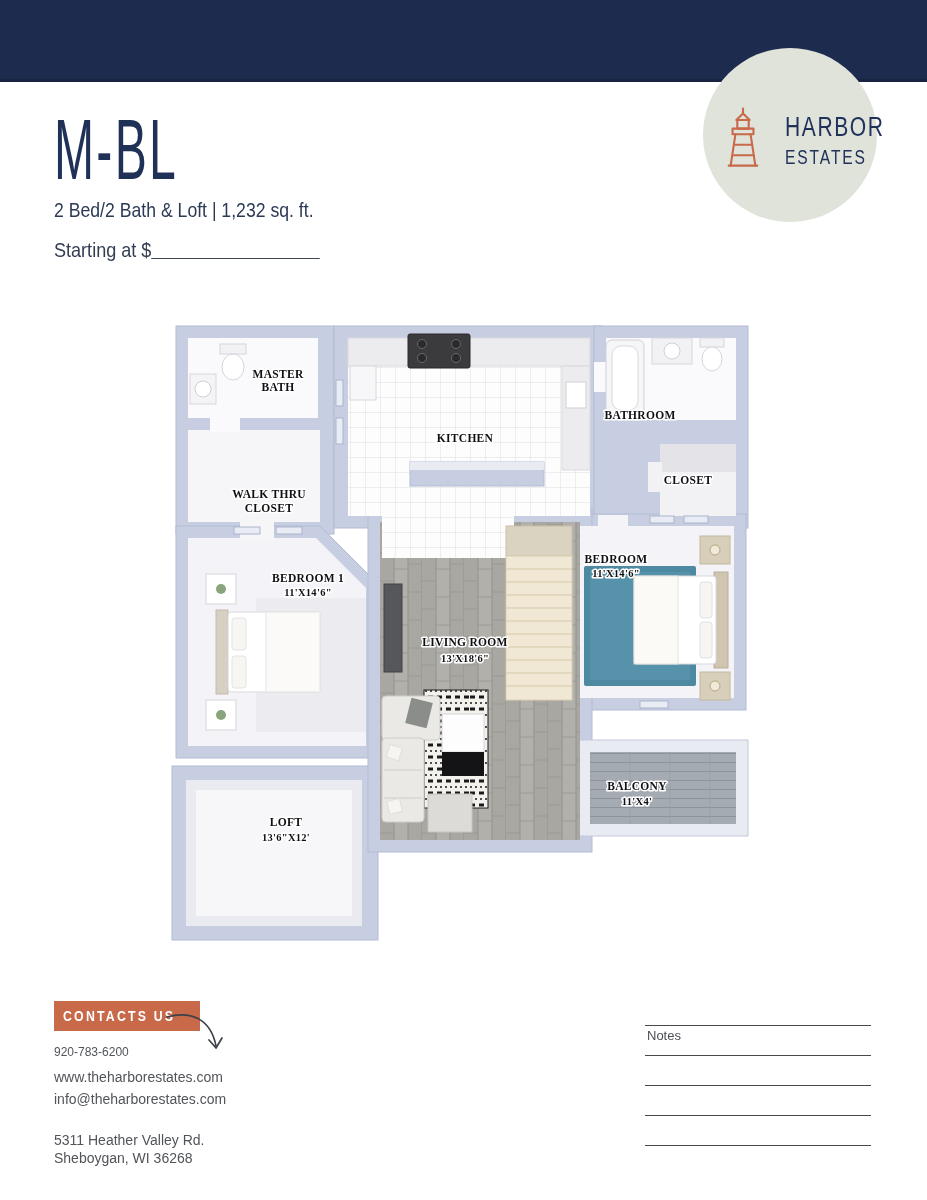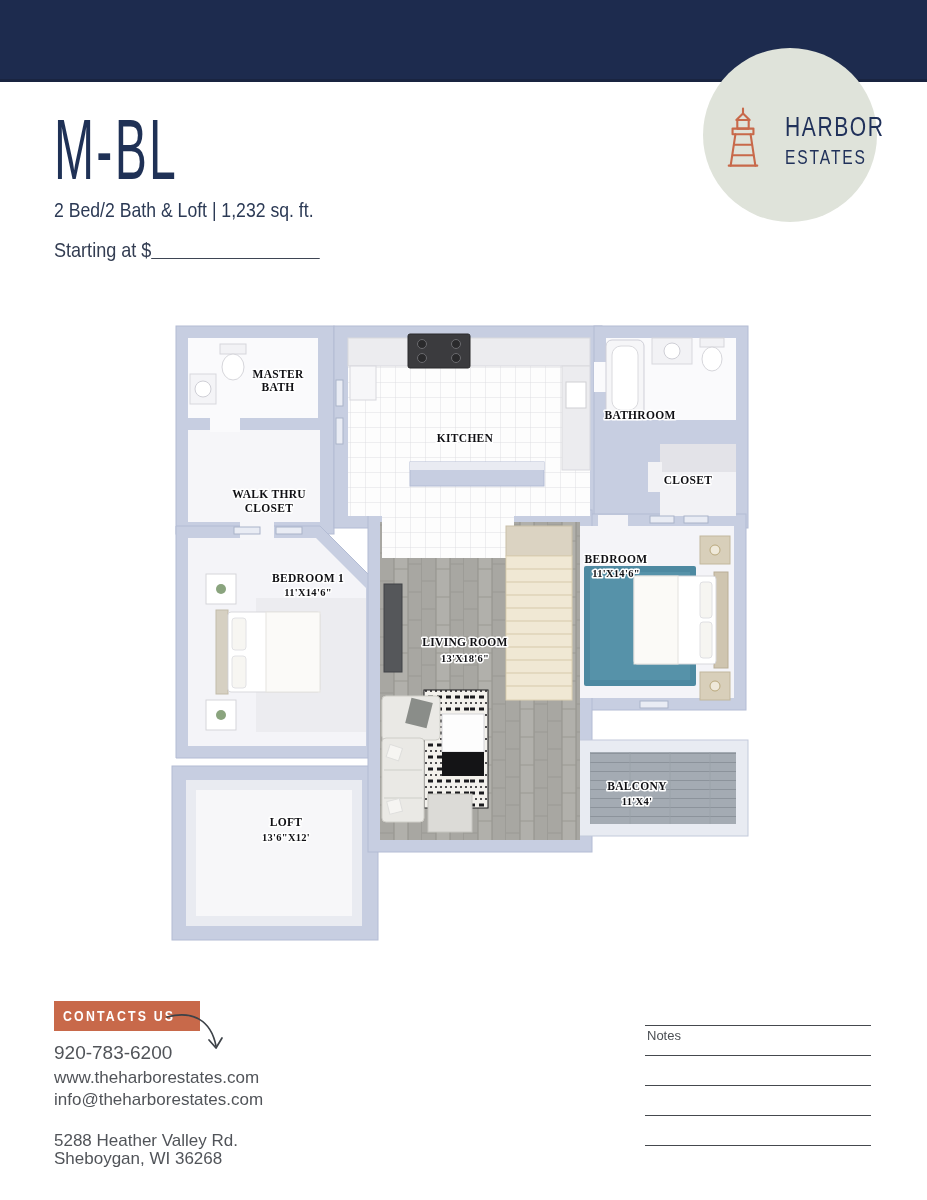--- a/index.html
+++ b/index.html
@@ -21,22 +21,22 @@
 
   .floorplan { position:absolute; left:170px; top:322px; }
   .room-label { font-family:"Liberation Serif", serif; font-weight:bold; font-size:11.5px; fill:#101014; text-anchor:middle; stroke:#ffffff; stroke-width:3px; paint-order:stroke; stroke-linejoin:round; letter-spacing:0.3px; }
   .room-dims { font-size:10.5px; }
 
   .contacts-btn { position:absolute; left:54px; top:1001px; background:#c8694a; color:#ffffff; font-size:14px; font-weight:700; letter-spacing:2.5px; padding:7px 9px; white-space:nowrap; }
   .contacts-btn span { display:inline-block; transform:scaleX(0.88); transform-origin:left center; }
   .arrow-svg { position:absolute; left:162px; top:1004px; }
 
   .contacts-info { position:absolute; left:54px; top:1043px; color:#515459; }
-  .contact-line { font-size:17px; line-height:19px; }
-  .contact-line.phone { font-size:19px; margin-bottom:6px; }
+  .contact-line { font-size:14px; line-height:19px; }
+  .contact-line.phone { font-size:12px; margin-bottom:6px; }
   .contact-line.web { margin-bottom:3px; }
   .contact-line.email { margin-bottom:23px; }
   .contact-line.addr { line-height:17.5px; }
 
   .notes { position:absolute; left:645px; top:1016px; width:226px; height:140px; }
   .note-line { position:absolute; left:0; width:100%; border-top:1.3px solid #45494e; }
   .notes-label { position:absolute; top:12px; left:2px; font-size:13px; color:#4b4f54; }
 </style>
 </head>
 <body>
@@ -247,21 +247,21 @@
     <g fill="none" stroke="#3d4248" stroke-width="1.7" stroke-linecap="round" stroke-linejoin="round">
       <path d="M5 13 C 30 6 49 16 54 42"></path>
       <path d="M47 36 L54 44 L60 34"></path>
     </g>
   </svg>
 
   <div class="contacts-info">
     <div class="contact-line phone">920-783-6200</div>
     <div class="contact-line web">www.theharborestates.com</div>
     <div class="contact-line email">info@theharborestates.com</div>
-    <div class="contact-line addr">5288 Heather Valley Rd.</div>
+    <div class="contact-line addr">5311 Heather Valley Rd.</div>
     <div class="contact-line addr">Sheboygan, WI 36268</div>
   </div>
 
   <div class="notes">
     <div class="note-line" style="top:9px"></div>
     <div class="note-line" style="top:39px"></div>
     <div class="note-line" style="top:69px"></div>
     <div class="note-line" style="top:99px"></div>
     <div class="note-line" style="top:129px"></div>
     <div class="notes-label">Notes</div>

